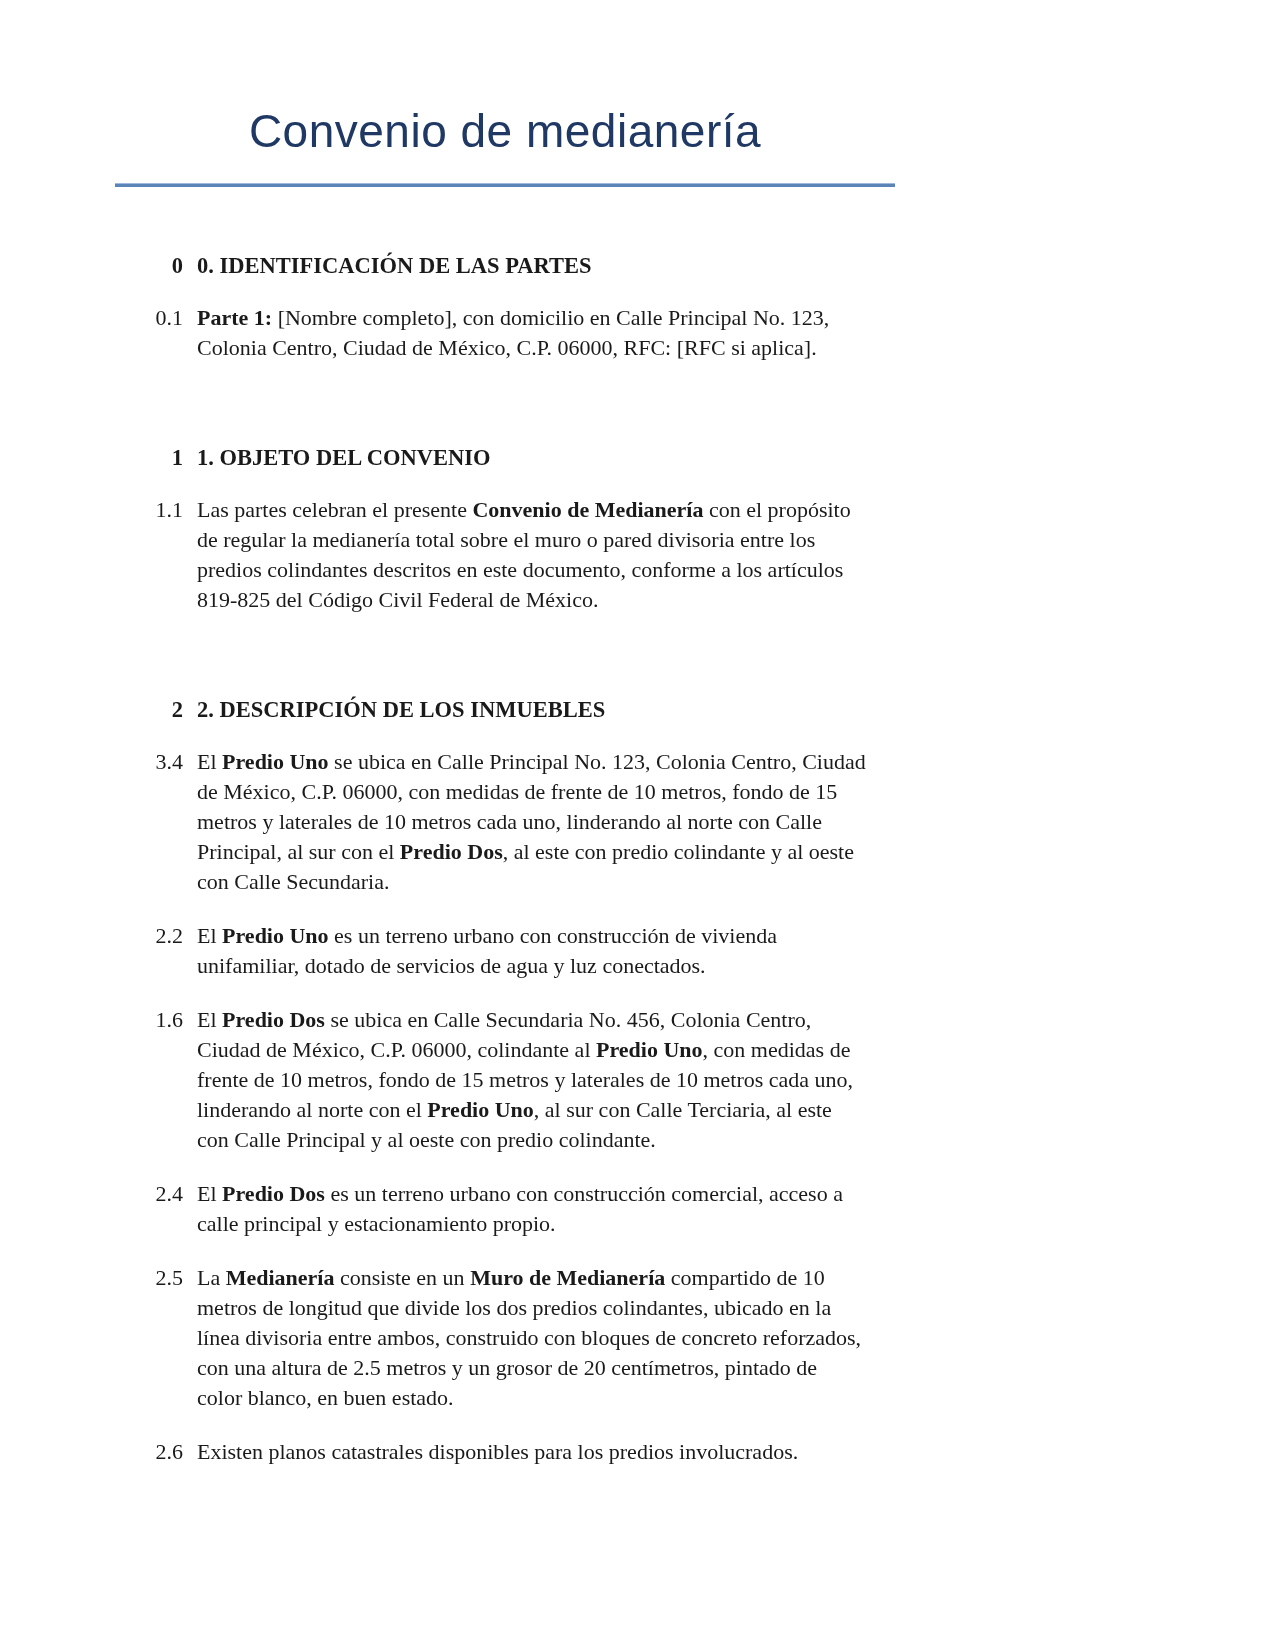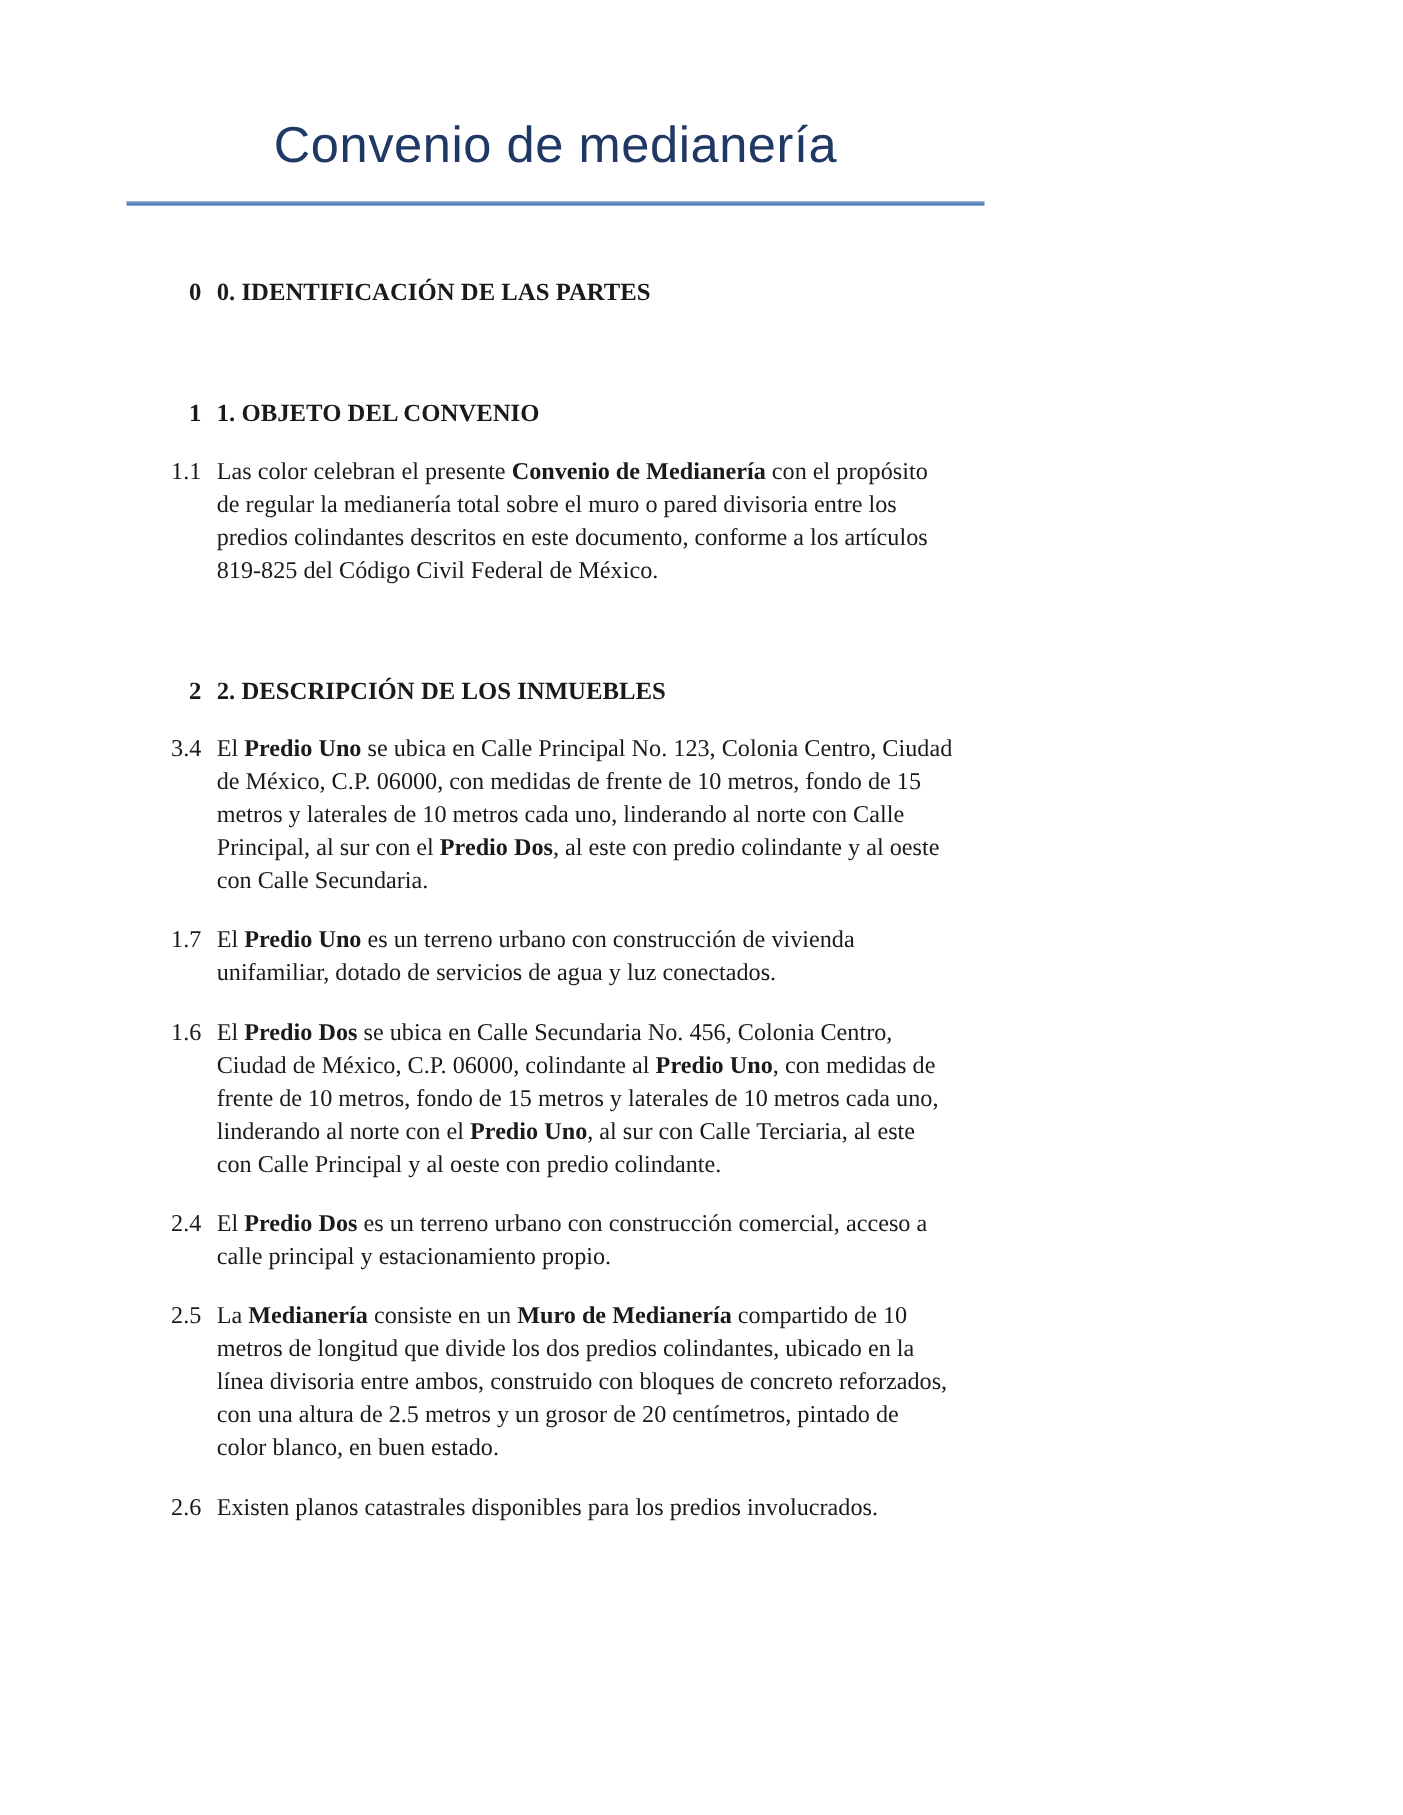--- a/index.html
+++ b/index.html
@@ -70,38 +70,42 @@
 <body>
 
 <div class="page">
   <h1 class="doc-title">Convenio de medianería</h1>
   <div class="title-rule"></div>
   <div class="blocks" id="blocks">
       <div class="block block-heading">
         <span class="num">0</span>
         <span class="txt"><b>0. IDENTIFICACIÓN DE LAS PARTES</b></span>
       </div>
+      <div class="block block-paragraph">
+        <span class="num">0.1</span>
+        <span class="txt"><b>Parte 1:</b><span> [Nombre completo], con domicilio en Calle Principal No. 123, Colonia Centro, Ciudad de México, C.P. 06000, RFC: [RFC si aplica].</span></span>
+      </div>
       <div class="block block-heading">
         <span class="num">1</span>
         <span class="txt"><b>1. OBJETO DEL CONVENIO</b></span>
       </div>
       <div class="block block-paragraph">
         <span class="num">1.1</span>
-        <span class="txt"><span>Las color celebran el presente </span><b>Convenio de Medianería</b><span> con el propósito de regular la medianería total sobre el muro o pared divisoria entre los predios colindantes descritos en este documento, conforme a los artículos 819-825 del Código Civil Federal de México.</span></span>
+        <span class="txt"><span>Las partes celebran el presente </span><b>Convenio de Medianería</b><span> con el propósito de regular la medianería total sobre el muro o pared divisoria entre los predios colindantes descritos en este documento, conforme a los artículos 819-825 del Código Civil Federal de México.</span></span>
       </div>
       <div class="block block-heading">
         <span class="num">2</span>
         <span class="txt"><b>2. DESCRIPCIÓN DE LOS INMUEBLES</b></span>
       </div>
       <div class="block block-paragraph">
         <span class="num">3.4</span>
         <span class="txt"><span>El </span><b>Predio Uno</b><span> se ubica en Calle Principal No. 123, Colonia Centro, Ciudad de México, C.P. 06000, con medidas de frente de 10 metros, fondo de 15 metros y laterales de 10 metros cada uno, linderando al norte con Calle Principal, al sur con el </span><b>Predio Dos</b><span>, al este con predio colindante y al oeste con Calle Secundaria.</span></span>
       </div>
       <div class="block block-paragraph">
-        <span class="num">1.7</span>
+        <span class="num">2.2</span>
         <span class="txt"><span>El </span><b>Predio Uno</b><span> es un terreno urbano con construcción de vivienda unifamiliar, dotado de servicios de agua y luz conectados.</span></span>
       </div>
       <div class="block block-paragraph">
         <span class="num">1.6</span>
         <span class="txt"><span>El </span><b>Predio Dos</b><span> se ubica en Calle Secundaria No. 456, Colonia Centro, Ciudad de México, C.P. 06000, colindante al </span><b>Predio Uno</b><span>, con medidas de frente de 10 metros, fondo de 15 metros y laterales de 10 metros cada uno, linderando al norte con el </span><b>Predio Uno</b><span>, al sur con Calle Terciaria, al este con Calle Principal y al oeste con predio colindante.</span></span>
       </div>
       <div class="block block-paragraph">
         <span class="num">2.4</span>
         <span class="txt"><span>El </span><b>Predio Dos</b><span> es un terreno urbano con construcción comercial, acceso a calle principal y estacionamiento propio.</span></span>
       </div>

